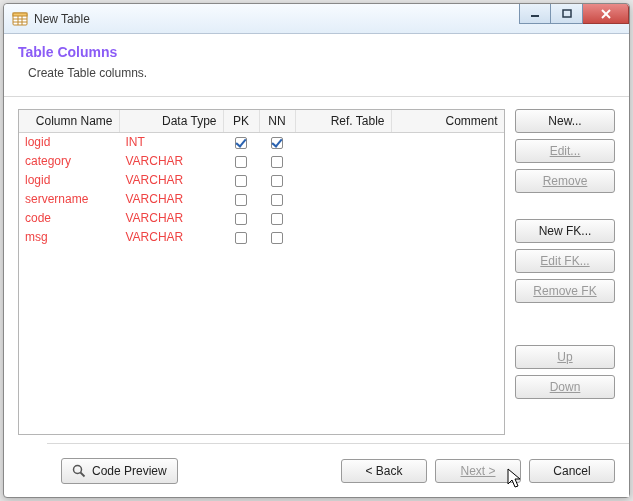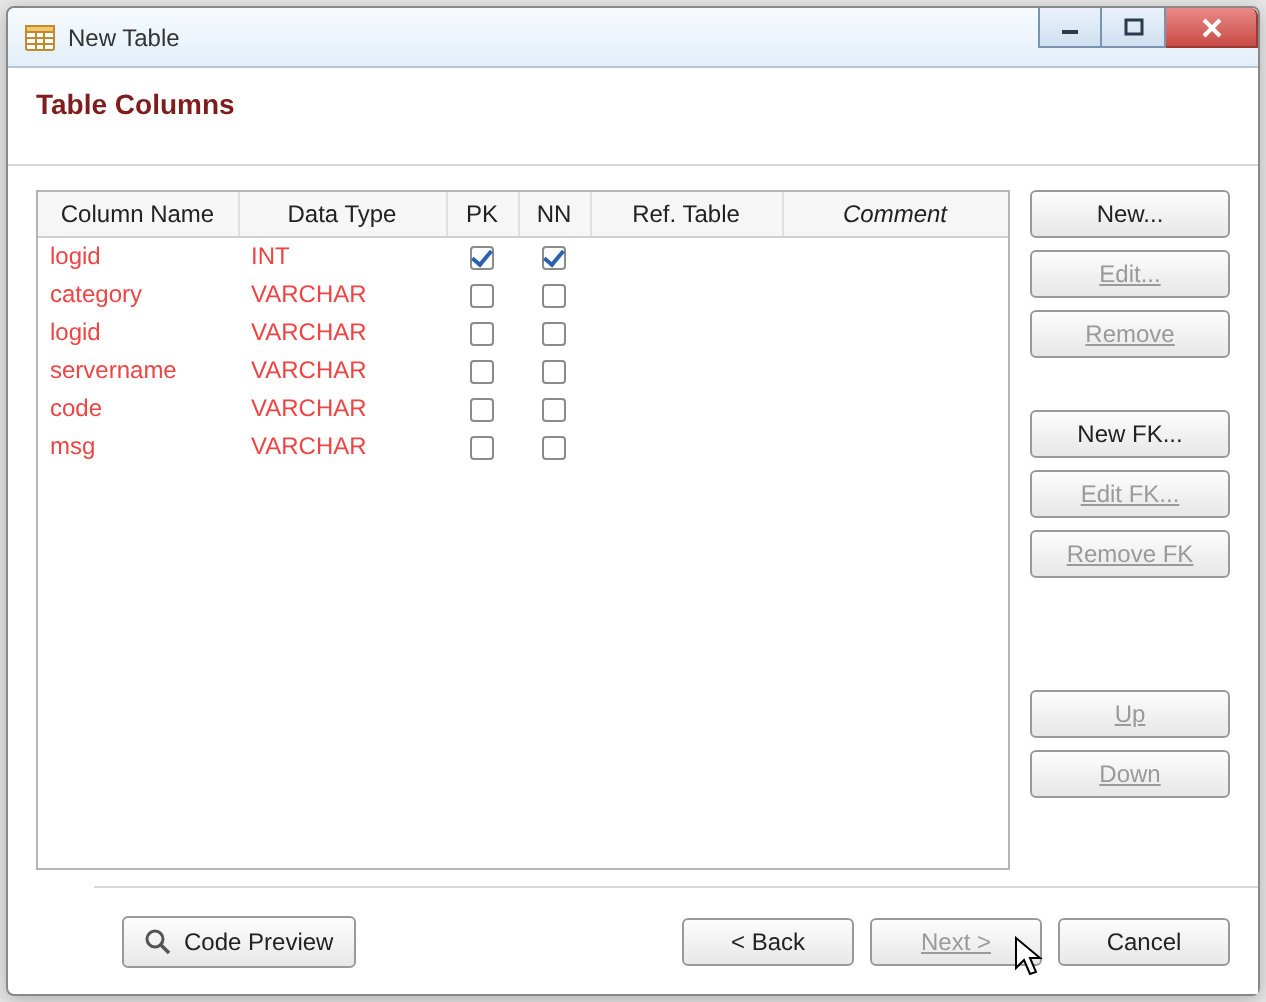--- a/index.html
+++ b/index.html
@@ -37,44 +37,44 @@
     color:#fff; border-color:#9c3a35; border-radius:0 4px 0 0;
   }
   .win-glyph svg { display:block; }
 
   
   .header {
     padding:10px 14px 16px 14px;
     border-bottom:1px solid #d9d9d9;
     background:#fff;
   }
-  .header h1 { margin:0 0 6px 0; font-size:14px; font-weight:600; color:#7f1d1d; }
+  .header h1 { margin:0 0 6px 0; font-size:14px; font-weight:600; color:#8b5cf6; }
   .header p { margin:0 0 0 10px; color:#444; font-size:12px; }
 
   
   .body {
     flex:1; display:flex; padding:12px 14px 0 14px; gap:10px;
     min-height:0;
   }
 
   
   .table-wrap {
     flex:1; border:1px solid #b5b5b5; background:#fff;
     overflow:hidden; display:flex; flex-direction:column;
     min-height: 300px;
   }
   table { width:100%; border-collapse:collapse; table-layout:fixed; }
   thead th {
     background:#f6f6f6; border-bottom:1px solid #d0d0d0;
     border-right:1px solid #e0e0e0;
-    text-align:center; font-weight:400; color:#222;
+    text-align:right; font-weight:400; color:#222;
     padding:4px 6px; font-size:12px;
     height:22px;
   }
-  thead th:last-child { border-right:none;font-style:italic; }
+  thead th:last-child { border-right:none; }
   tbody td {
     padding:2px 6px; border-right:1px solid transparent;
     height:19px; font-size:12px; color:#ef4444;
   }
   .chk-cell { text-align:center; }
   .chk {
     width:12px; height:12px; display:inline-block;
     border:1px solid #8b8b8b; border-radius:2px; background:#fff;
     vertical-align:middle; position:relative;
   }
@@ -158,20 +158,21 @@
               <line x1="2" y1="1" x2="10" y2="9" stroke="#fff" stroke-width="2"></line>
               <line x1="10" y1="1" x2="2" y2="9" stroke="#fff" stroke-width="2"></line>
             </svg>
         </span>
       </div>
     </div>
   </div>
 
   <div class="header">
     <h1>Table Columns</h1>
+    <p>Create Table columns.</p>
   </div>
 
   <div class="body">
 
     <div class="table-wrap">
       <table>
         <colgroup>
           <col style="width:100px">
             <col style="width:104px">
           <col style="width:36px">

